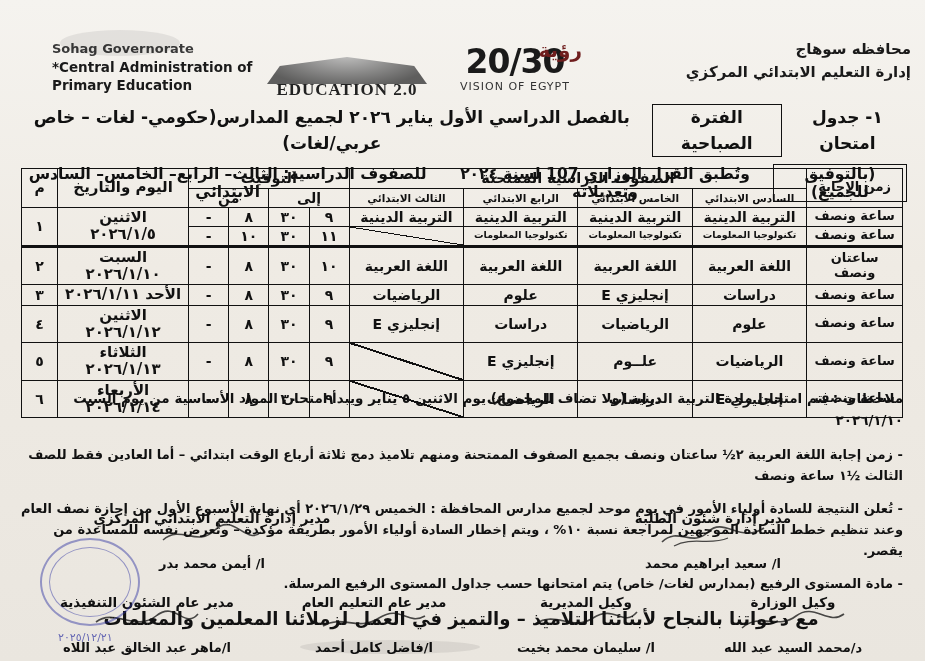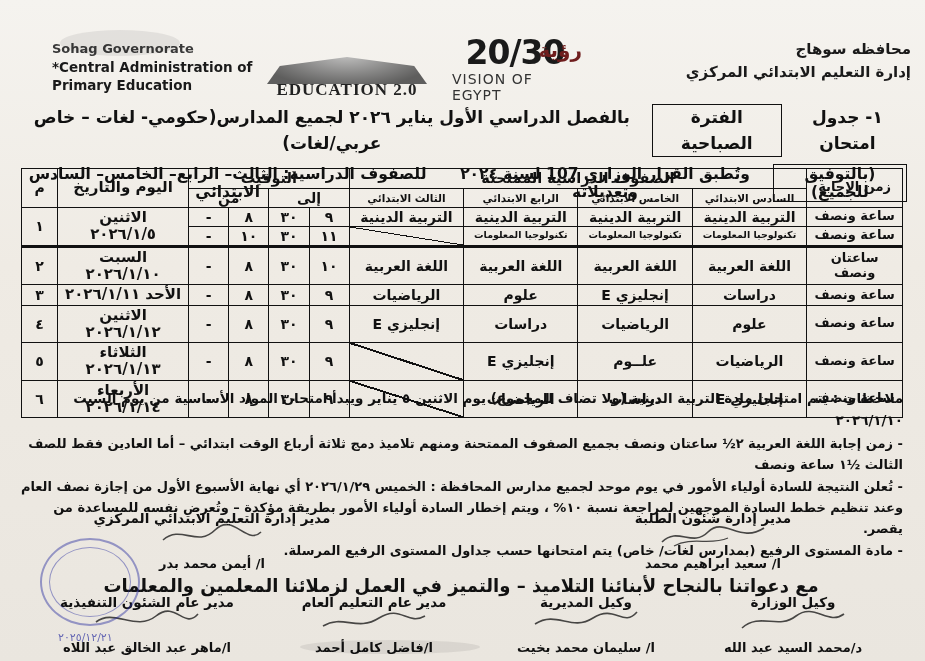--- a/index.html
+++ b/index.html
@@ -51,21 +51,21 @@
     letter-spacing:1px;color:#222;direction:ltr;margin-top:-4px;
   }
   .v2030{
     position:absolute;left:200px;top:8px;width:126px;height:66px;
     display:flex;flex-direction:column;align-items:center;justify-content:center;
   }
   .v2030 .num{
     font-size:33px;font-weight:bold;letter-spacing:-1px;color:#1a1a1a;direction:ltr;
     line-height:1;
   }
-  .v2030 .sub{font-size:14px;letter-spacing:1px;color:#333;direction:ltr;margin-top:2px;}
+  .v2030 .sub{font-size:11px;letter-spacing:1px;color:#333;direction:ltr;margin-top:2px;}
   .v2030 .ar{
     position:absolute;right:-4px;top:2px;font-size:20px;font-weight:bold;color:#6f1d1d;
   }
   
   .title-wrap{
     position:absolute;top:104px;right:18px;left:18px;text-align:center;
   }
   .title1{
     font-size:17px;font-weight:bold;line-height:1.5;
     display:flex;justify-content:center;align-items:center;gap:6px;flex-wrap:nowrap;
@@ -104,21 +104,21 @@
     content:"";position:absolute;left:0;top:0;right:0;bottom:0;
     background:linear-gradient(to top right,transparent 48.6%,#111 48.6%,#111 51.4%,transparent 51.4%);
   }
   tr.thick td{border-top-width:3px;}
   
   .notes{
     position:absolute;top:388px;right:22px;width:884px;
     text-align:right;font-size:13px;line-height:1.62;font-weight:bold;
   }
   .notes .n0{font-size:13.5px;}
-  .notes .line{margin-top:1px;}
+  .notes .line{margin-top:12px;}
   .slogan{
     margin-top:10px;text-align:center;font-size:18px;font-weight:bold;
   }
   
   .sigs{
     position:absolute;top:508px;right:22px;left:22px;height:140px;
   }
   .sig-row{display:flex;justify-content:space-between;align-items:flex-start;}
   .sig{
     text-align:center;font-size:13.5px;font-weight:bold;line-height:1.5;

